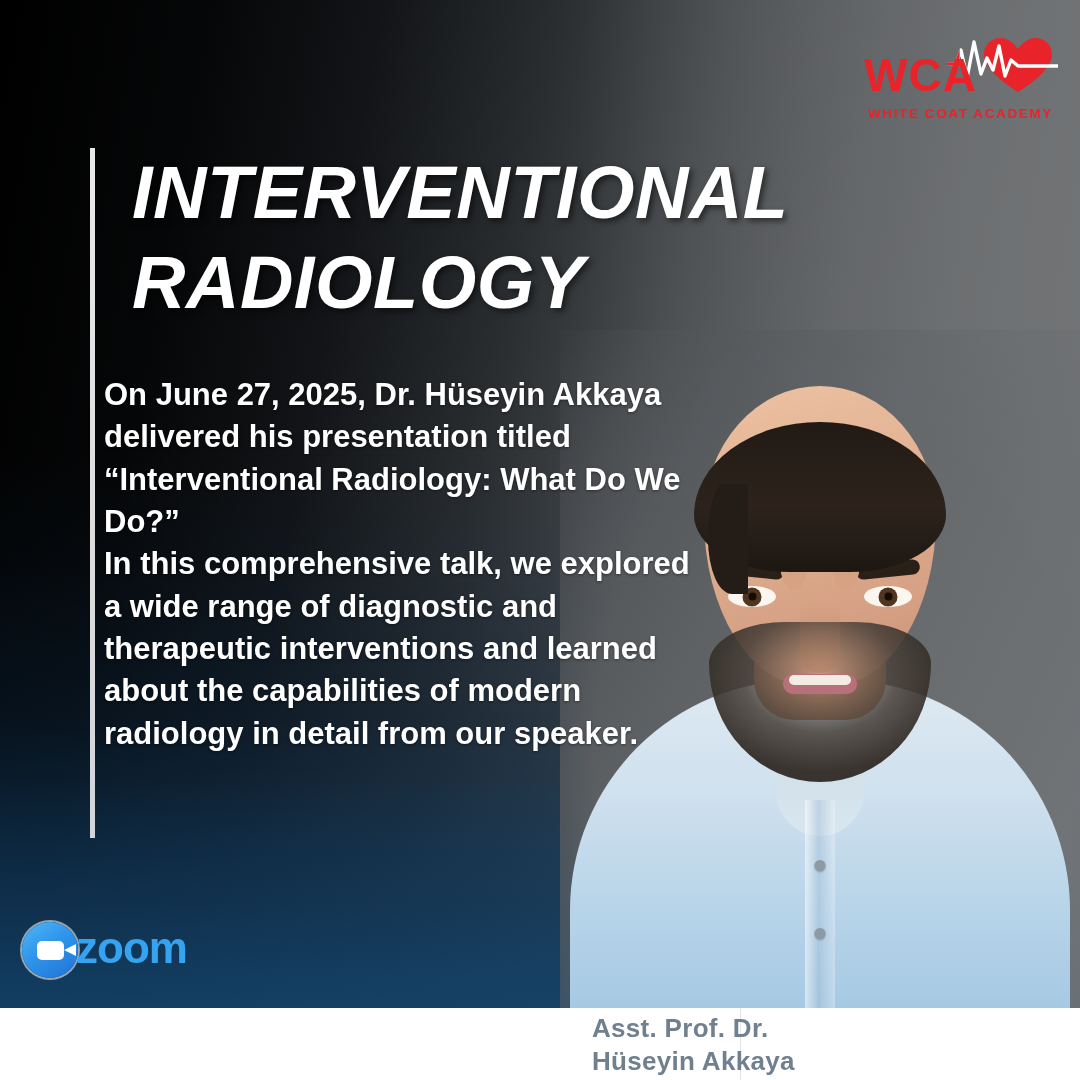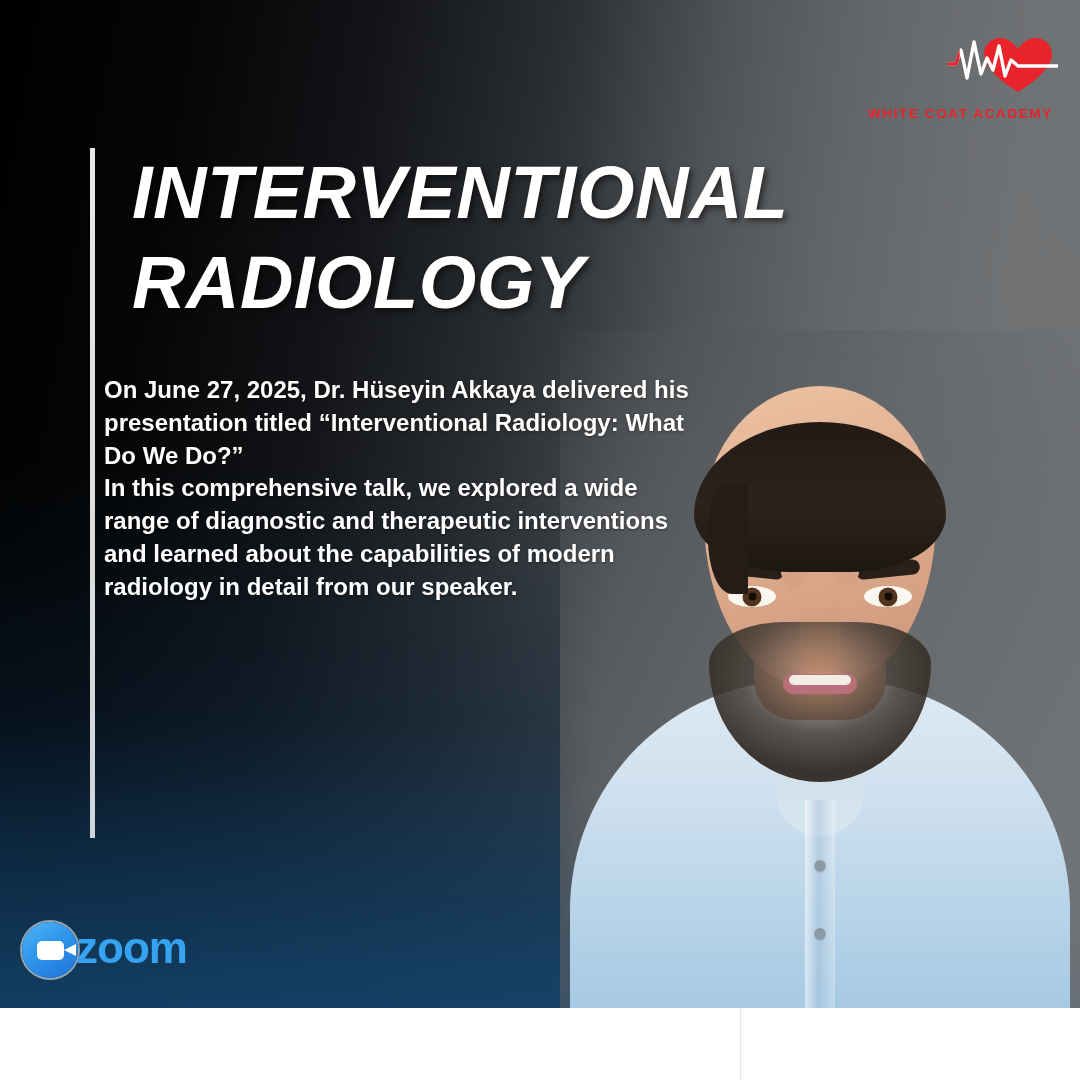--- a/index.html
+++ b/index.html
@@ -235,21 +235,21 @@
     color: #ffffff;
     text-shadow: 3px 3px 6px rgba(0,0,0,0.55);
   }
 
   
   .body-copy {
     position: absolute;
     left: 104px;
     top: 374px;
     width: 600px;
-    font-size: 24px;
+    font-size: 31px;
     font-weight: bold;
     line-height: 1.365;
     color: #ffffff;
     white-space: pre-line;
     text-shadow: 0 1px 3px rgba(0,0,0,0.45);
   }
 
   
   .zoom-logo {
     position: absolute;
@@ -356,33 +356,36 @@
       <div class="hair"></div>
     </div>
   </div>
 
   <div class="logo">
     <svg class="logo-heart" viewBox="0 0 110 62">
       <path d="M70 58 C70 58 36 38 36 21 C36 9 45 4 53 4 C59 4 65 8 70 15 C75 8 81 4 87 4 C95 4 104 9 104 21 C104 38 70 58 70 58 Z" fill="#e8232a"></path>
       <path d="M0 30 L8 30 L13 16 L19 44 L26 8 L33 40 L39 24 L45 36 L51 12 L57 42 L63 26 L70 32 L110 32" fill="none" stroke="#ffffff" stroke-width="3.4" stroke-linejoin="round" stroke-linecap="round"></path>
       <path d="M0 30 L8 30 L13 16 L19 44 L26 8 L33 40 L39 24 L45 36 L51 12 L57 42 L63 26 L70 32 L86 32" fill="none" stroke="#e8232a" stroke-width="3.4" stroke-linejoin="round" stroke-linecap="round" style="mix-blend-mode:normal" clip-path="inset(0 76px 0 0)"></path>
     </svg>
+    <div class="logo-wca">WCA</div>
     <div class="logo-sub">WHITE COAT ACADEMY</div>
   </div>
 
   <div class="accent-line"></div>
 
   <div class="title">INTERVENTIONAL RADIOLOGY</div>
 
   <div class="body-copy">On June 27, 2025, Dr. Hüseyin Akkaya delivered his presentation titled “Interventional Radiology: What Do We Do?”
  In this comprehensive talk, we explored a wide range of diagnostic and therapeutic interventions and learned about the capabilities of modern radiology in detail from our speaker.</div>
 
   <div class="zoom-logo">
     <div class="zoom-circle">
       <span class="cam-body"></span>
     </div>
     <div class="zoom-word">zoom</div>
   </div>
 
   <div class="name-band"></div>
   <div class="band-divider"></div>
+  <div class="name-text">Asst. Prof. Dr.
+Hüseyin Akkaya</div>
 
 </div>
 
 </body></html>

